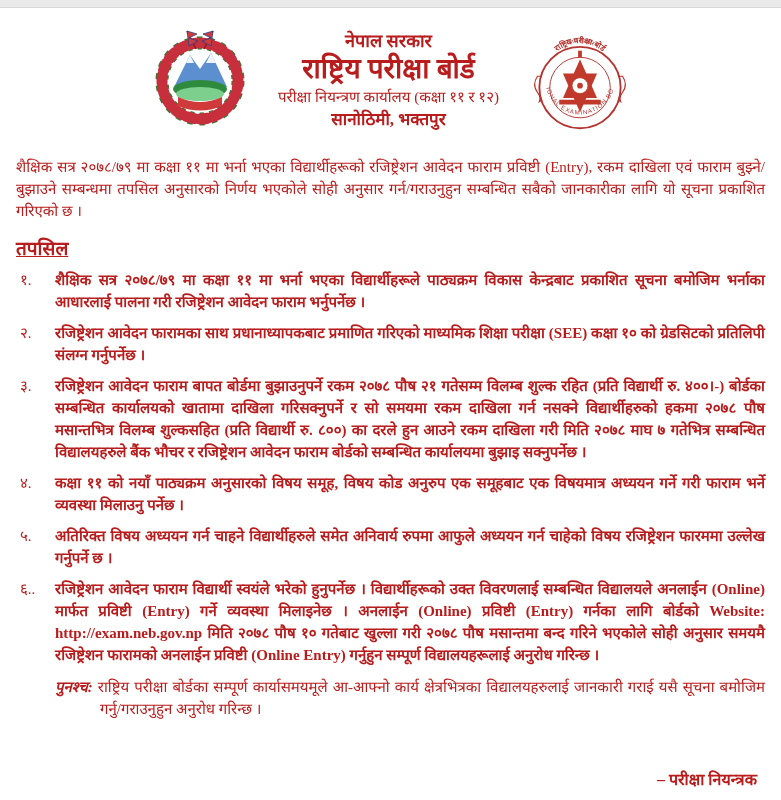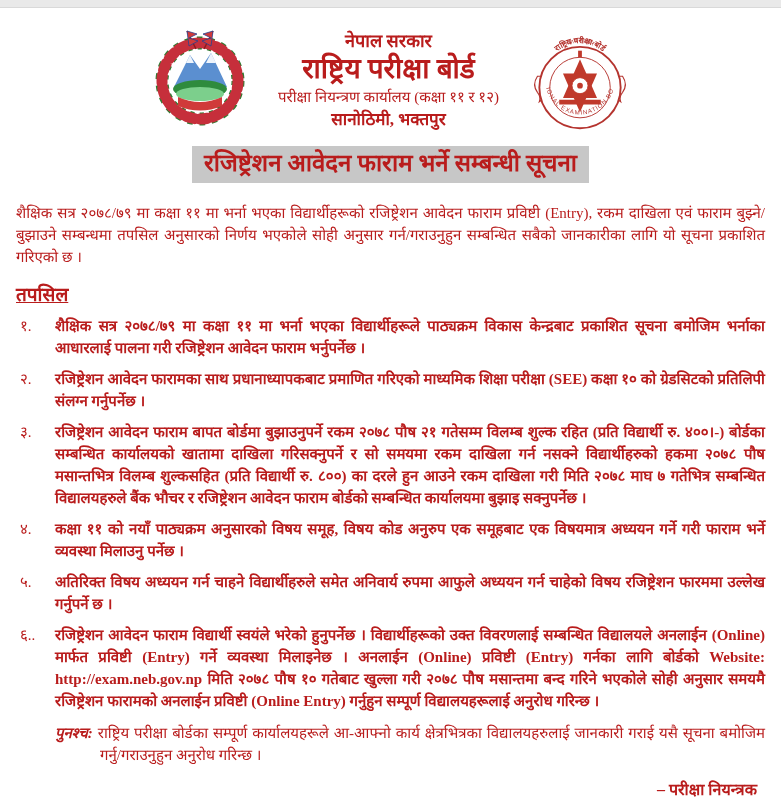--- a/index.html
+++ b/index.html
@@ -37,21 +37,21 @@
   .items { list-style:none; margin:3px 0 0; padding:0 16px 0 20px; }
   .item { display:flex; margin-top:9px; }
   .item .num { flex:0 0 35px; font-size:15px; line-height:22px; }
   .item .txt { flex:1; font-size:15px; line-height:22px; text-align:justify;font-weight:bold; }
   .postscript {
     margin:10px 16px 0 100px; text-indent:-45px;
     font-size:15px; line-height:22px; text-align:justify;
   }
   .ps-label { font-weight:bold; font-style:italic; margin-right:5px; }
   .signature {
-    position:absolute; right:24px; bottom:0;
+    position:absolute; right:24px; bottom:10px;
     font-size:16px; font-weight:600;
   }
 </style>
 </head>
 <body>
 
 <div class="page">
   <div class="scan-edge"></div>
 
   <header class="letterhead">
@@ -103,21 +103,20 @@
         <circle cx="55" cy="62" r="8.5" fill="#ffffff" stroke="#c0392b" stroke-width="1"></circle>
         <circle cx="55" cy="62" r="3" fill="#c0392b"></circle>
         <path d="M33,77 h44 v5 h-44 z" fill="#c0392b"></path>
         <text font-size="6.5" fill="#b5342f" letter-spacing="1" text-anchor="middle" font-family="Liberation Sans, DejaVu Sans, sans-serif">
           <textPath href="#arcBottom" startOffset="50%">NATIONAL EXAMINATION BOARD</textPath>
         </text>
       </svg>
     </div>
   </header>
 
-  <div class="title-banner">रजिष्ट्रेशन आवेदन फाराम भर्ने सम्बन्धी सूचना</div>
 
   <p class="intro">शैक्षिक सत्र २०७८/७९ मा कक्षा ११ मा भर्ना भएका विद्यार्थीहरूको रजिष्ट्रेशन आवेदन फाराम प्रविष्टी (Entry), रकम दाखिला एवं फाराम बुझ्ने/बुझाउने सम्बन्धमा तपसिल अनुसारको निर्णय भएकोले सोही अनुसार गर्न/गराउनुहुन सम्बन्धित सबैको जानकारीका लागि यो सूचना प्रकाशित गरिएको छ ।</p>
 
   <h2 class="tapasil">तपसिल</h2>
 
   <ol class="items">
     <li class="item">
       <span class="num">१.</span>
       <span class="txt">शैक्षिक सत्र २०७८/७९ मा कक्षा ११ मा भर्ना भएका विद्यार्थीहरूले पाठ्यक्रम विकास केन्द्रबाट प्रकाशित सूचना बमोजिम भर्नाका आधारलाई पालना गरी रजिष्ट्रेशन आवेदन फाराम भर्नुपर्नेछ ।</span>
     </li>
@@ -136,16 +135,16 @@
     <li class="item">
       <span class="num">५.</span>
       <span class="txt">अतिरिक्त विषय अध्ययन गर्न चाहने विद्यार्थीहरुले समेत अनिवार्य रुपमा आफुले अध्ययन गर्न चाहेको विषय रजिष्ट्रेशन फारममा उल्लेख गर्नुपर्ने छ ।</span>
     </li>
     <li class="item">
       <span class="num">६..</span>
       <span class="txt">रजिष्ट्रेशन आवेदन फाराम विद्यार्थी स्वयंले भरेको हुनुपर्नेछ । विद्यार्थीहरूको उक्त विवरणलाई सम्बन्धित विद्यालयले अनलाईन (Online) मार्फत प्रविष्टी (Entry) गर्ने व्यवस्था मिलाइनेछ । अनलाईन (Online) प्रविष्टी (Entry) गर्नका लागि बोर्डको Website: http://exam.neb.gov.np मिति २०७८ पौष १० गतेबाट खुल्ला गरी २०७८ पौष मसान्तमा बन्द गरिने भएकोले सोही अनुसार समयमै रजिष्ट्रेशन फारामको अनलाईन प्रविष्टी (Online Entry) गर्नुहुन सम्पूर्ण विद्यालयहरूलाई अनुरोध गरिन्छ ।</span>
     </li>
   </ol>
 
-  <p class="postscript"><span class="ps-label">पुनश्च:</span><span>राष्ट्रिय परीक्षा बोर्डका सम्पूर्ण कार्यालयहरूले आ-आफ्नो कार्य क्षेत्रभित्रका विद्यालयहरुलाई जानकारी गराई यसै सूचना बमोजिम गर्नु/गराउनुहुन अनुरोध गरिन्छ ।</span></p>
+  <p class="postscript"><span class="ps-label">पुनश्च:</span><span>राष्ट्रिय परीक्षा बोर्डका सम्पूर्ण कार्यासमयमूले आ-आफ्नो कार्य क्षेत्रभित्रका विद्यालयहरुलाई जानकारी गराई यसै सूचना बमोजिम गर्नु/गराउनुहुन अनुरोध गरिन्छ ।</span></p>
 
   <div class="signature">– परीक्षा नियन्त्रक</div>
 </div>
 
 </body></html>

